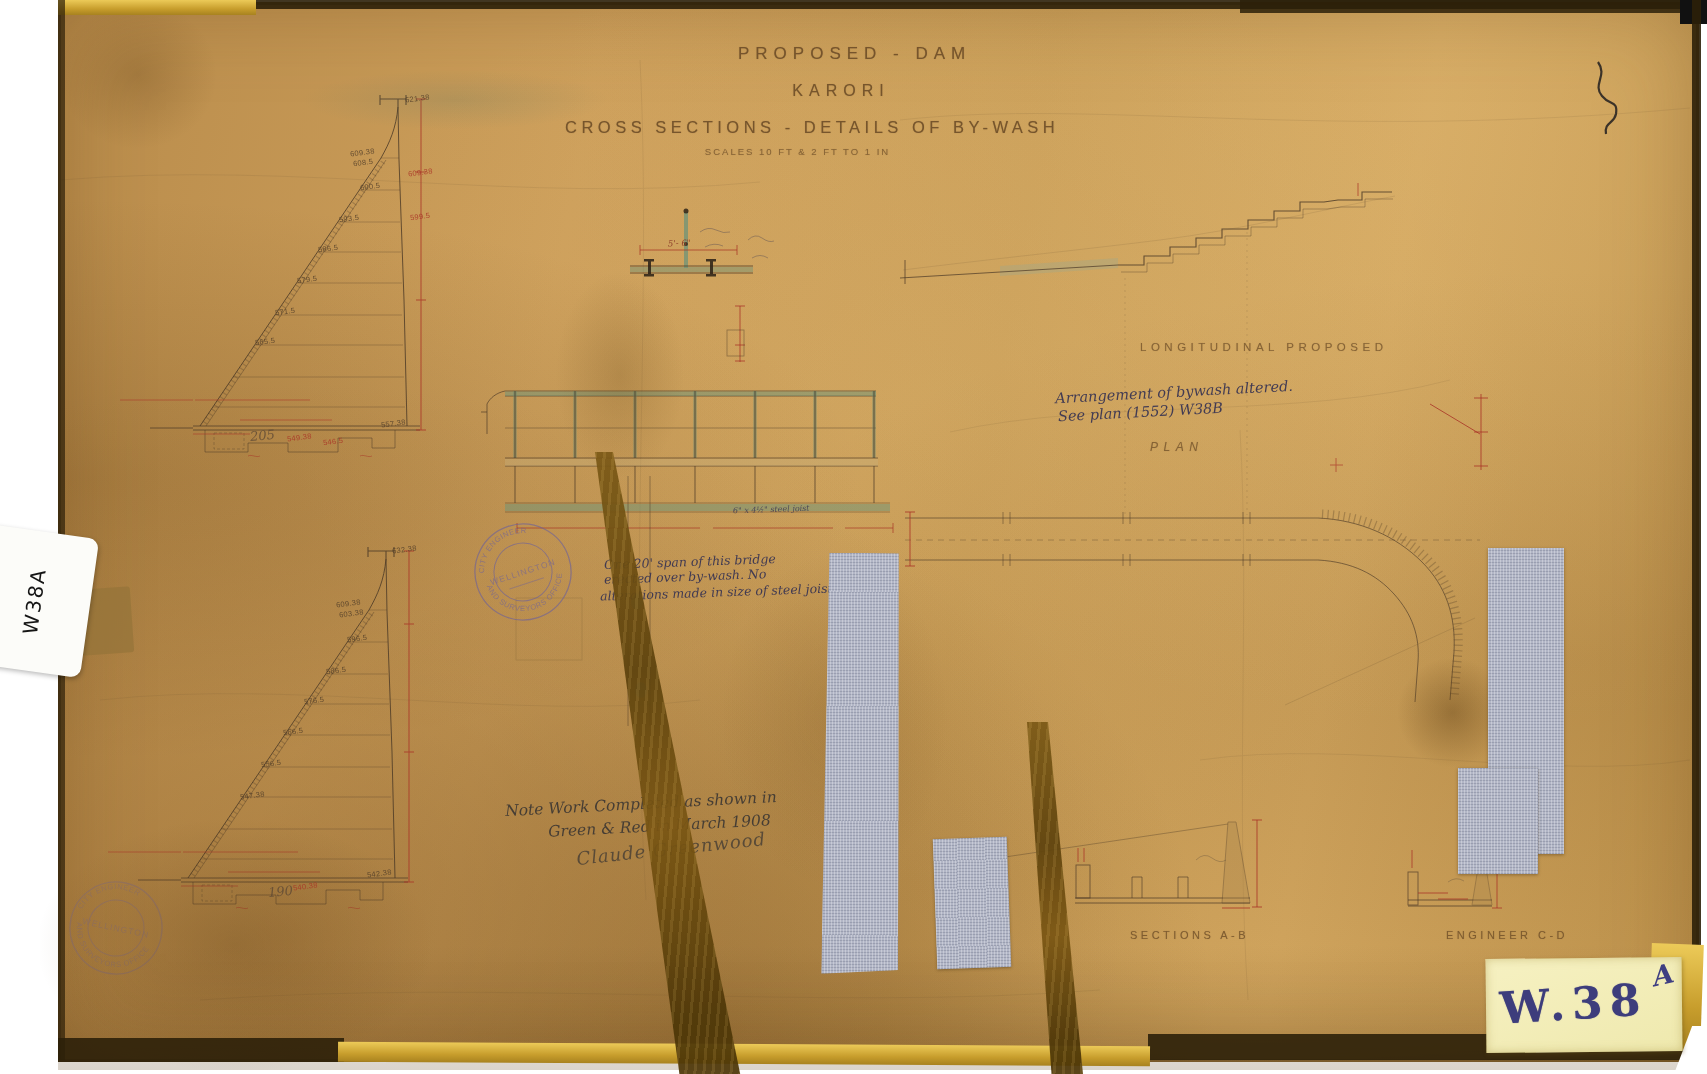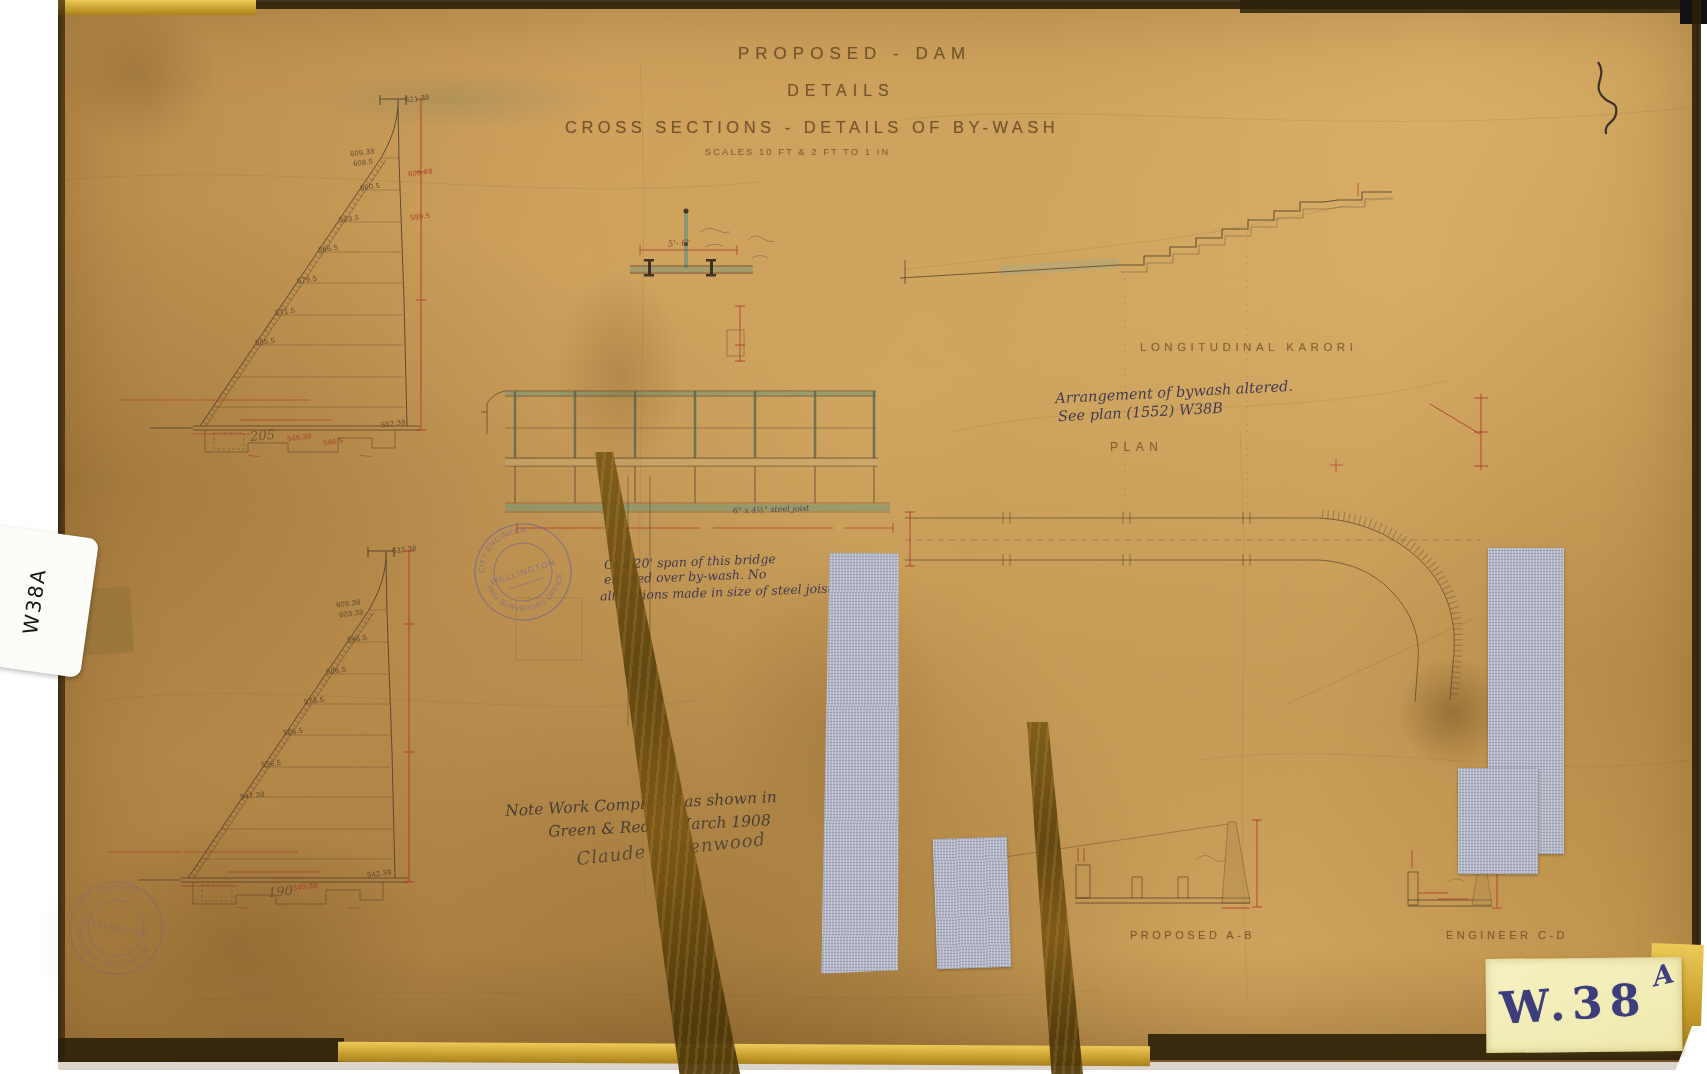--- a/index.html
+++ b/index.html
@@ -206,27 +206,27 @@
     <g transform="translate(116,928) rotate(12)" opacity=".3">
       <circle r="46" stroke="#6a5f9e" stroke-width="1.3" fill="none"></circle>
       <circle r="28" stroke="#6a5f9e" stroke-width="1" fill="none"></circle>
       <text class="stampring"><textPath href="#arcT" startOffset="9%">CITY ENGINEER</textPath></text>
       <text class="stampring"><textPath href="#arcB" startOffset="2%">AND SURVEYORS OFFICE</textPath></text>
       <text y="3" text-anchor="middle" class="stampcenter">WELLINGTON</text>
     </g>
   </svg>
 
   <div class="t printed" style="left:738px;top:44px;width:210px;text-align:right;font-size:17px;letter-spacing:6px;">PROPOSED - DAM</div>
-  <div class="t printed" style="left:766px;top:82px;width:150px;text-align:center;font-size:16px;letter-spacing:6px;">DETAILS</div>
+  <div class="t printed" style="left:766px;top:82px;width:150px;text-align:center;font-size:16px;letter-spacing:6px;">KARORI</div>
   <div class="t printed" style="left:565px;top:118px;width:485px;text-align:center;font-size:16.5px;letter-spacing:4.5px;">CROSS SECTIONS - DETAILS OF BY-WASH</div>
   <div class="t printed" style="left:690px;top:146px;width:215px;text-align:center;font-size:9.5px;letter-spacing:2px;opacity:.7;">SCALES 10 FT &amp; 2 FT TO 1 IN</div>
 
-  <div class="t printed" style="left:1140px;top:341px;font-size:11.5px;letter-spacing:4.5px;opacity:.72;">LONGITUDINAL KARORI</div>
-  <div class="t printed" style="left:1110px;top:440px;font-size:12px;letter-spacing:5.5px;opacity:.72;">PLAN</div>
-  <div class="t printed" style="left:1130px;top:929px;font-size:11px;letter-spacing:3.5px;opacity:.78;">PROPOSED A-B</div>
+  <div class="t printed" style="left:1140px;top:341px;font-size:11.5px;letter-spacing:4.5px;opacity:.72;">LONGITUDINAL PROPOSED</div>
+  <div class="t printed" style="left:1150px;top:440px;font-size:12px;letter-spacing:5.5px;opacity:.72;font-style:italic;">PLAN</div>
+  <div class="t printed" style="left:1130px;top:929px;font-size:11px;letter-spacing:3.5px;opacity:.78;">SECTIONS A-B</div>
   <div class="t printed" style="left:1446px;top:929px;font-size:11px;letter-spacing:3.5px;opacity:.78;">ENGINEER C-D</div>
 
   <div class="t hand" style="left:1055px;top:384px;font-size:14.5px;transform:rotate(-3deg);">Arrangement of bywash altered.</div>
   <div class="t hand" style="left:1058px;top:404px;font-size:14.5px;transform:rotate(-3deg);">See plan (1552) W38B</div>
   <div class="t hand" style="left:604px;top:554px;font-size:12.5px;transform:rotate(-2deg);">One 20' span of this bridge</div>
   <div class="t hand" style="left:604px;top:569px;font-size:12.5px;transform:rotate(-2deg);">erected over by-wash. No</div>
   <div class="t hand" style="left:600px;top:584px;font-size:12.5px;transform:rotate(-2deg);">alterations made in size of steel joists &amp;c.</div>
   <div class="t hand" style="left:733px;top:505px;font-size:8px;transform:rotate(-2deg);opacity:.8;">6" x 4½" steel joist</div>
   <div class="t hand pencil" style="left:505px;top:795px;font-size:15.5px;transform:rotate(-3deg);">Note Work Completed as shown in</div>
   <div class="t hand pencil" style="left:548px;top:817px;font-size:15.5px;transform:rotate(-3deg);">Green &amp; Red in March 1908</div>

